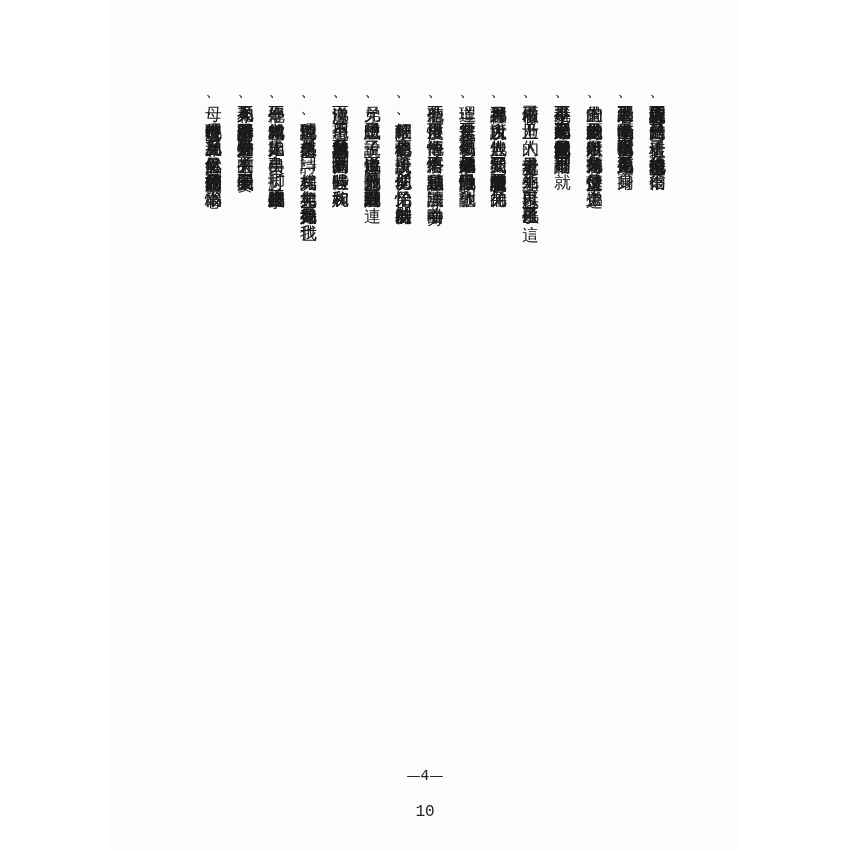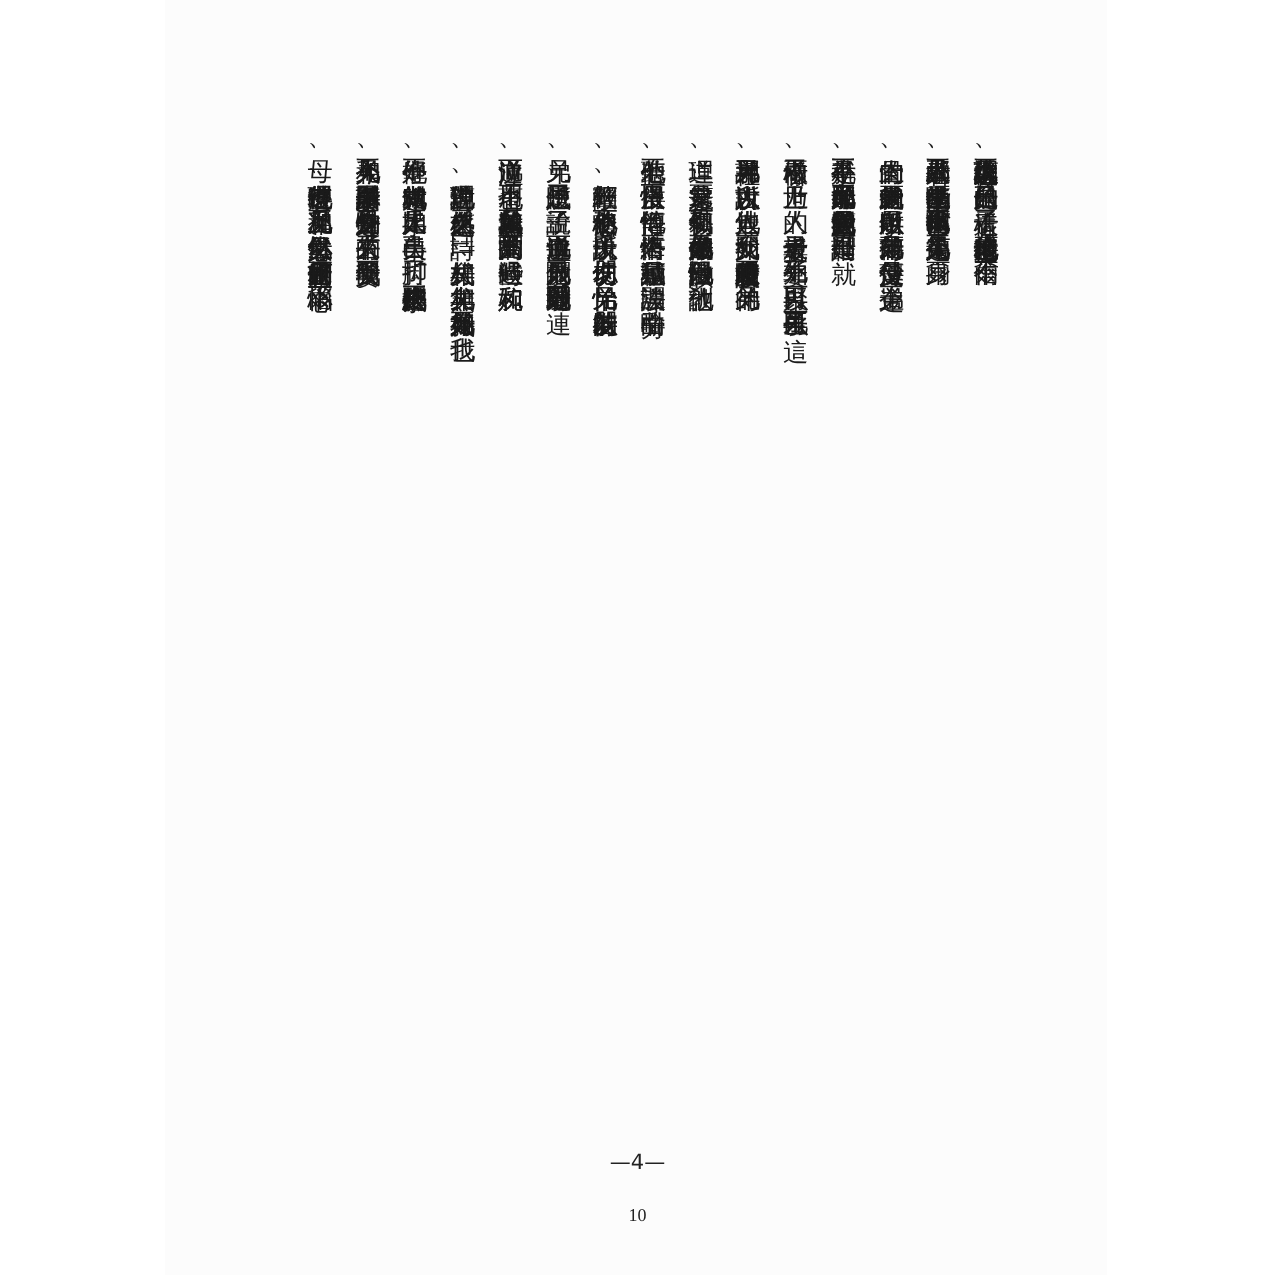--- a/index.html
+++ b/index.html
@@ -49,22 +49,22 @@
       font-family: "DejaVu Sans", sans-serif;
       font-size: 14px;
       color: #222;
     }
     .pagenum {
       position: absolute;
       left: 400px;
       top: 803px;
       width: 50px;
       text-align: center;
-      font-family: Liberation Serif, serif;
-      font-size: 12px;
+      font-family: Liberation Mono, monospace;
+      font-size: 16px;
       color: #222;
     }
   </style>
 </head>
 <body>
 
 <div class="page"></div>
 
 <div class="text-block">
   <div class="col" style="left:446px">的這這樣人莫說天理不容、只是自己的兒子、看了這樣子、他後來也就這樣待爾、爾不信</div>

